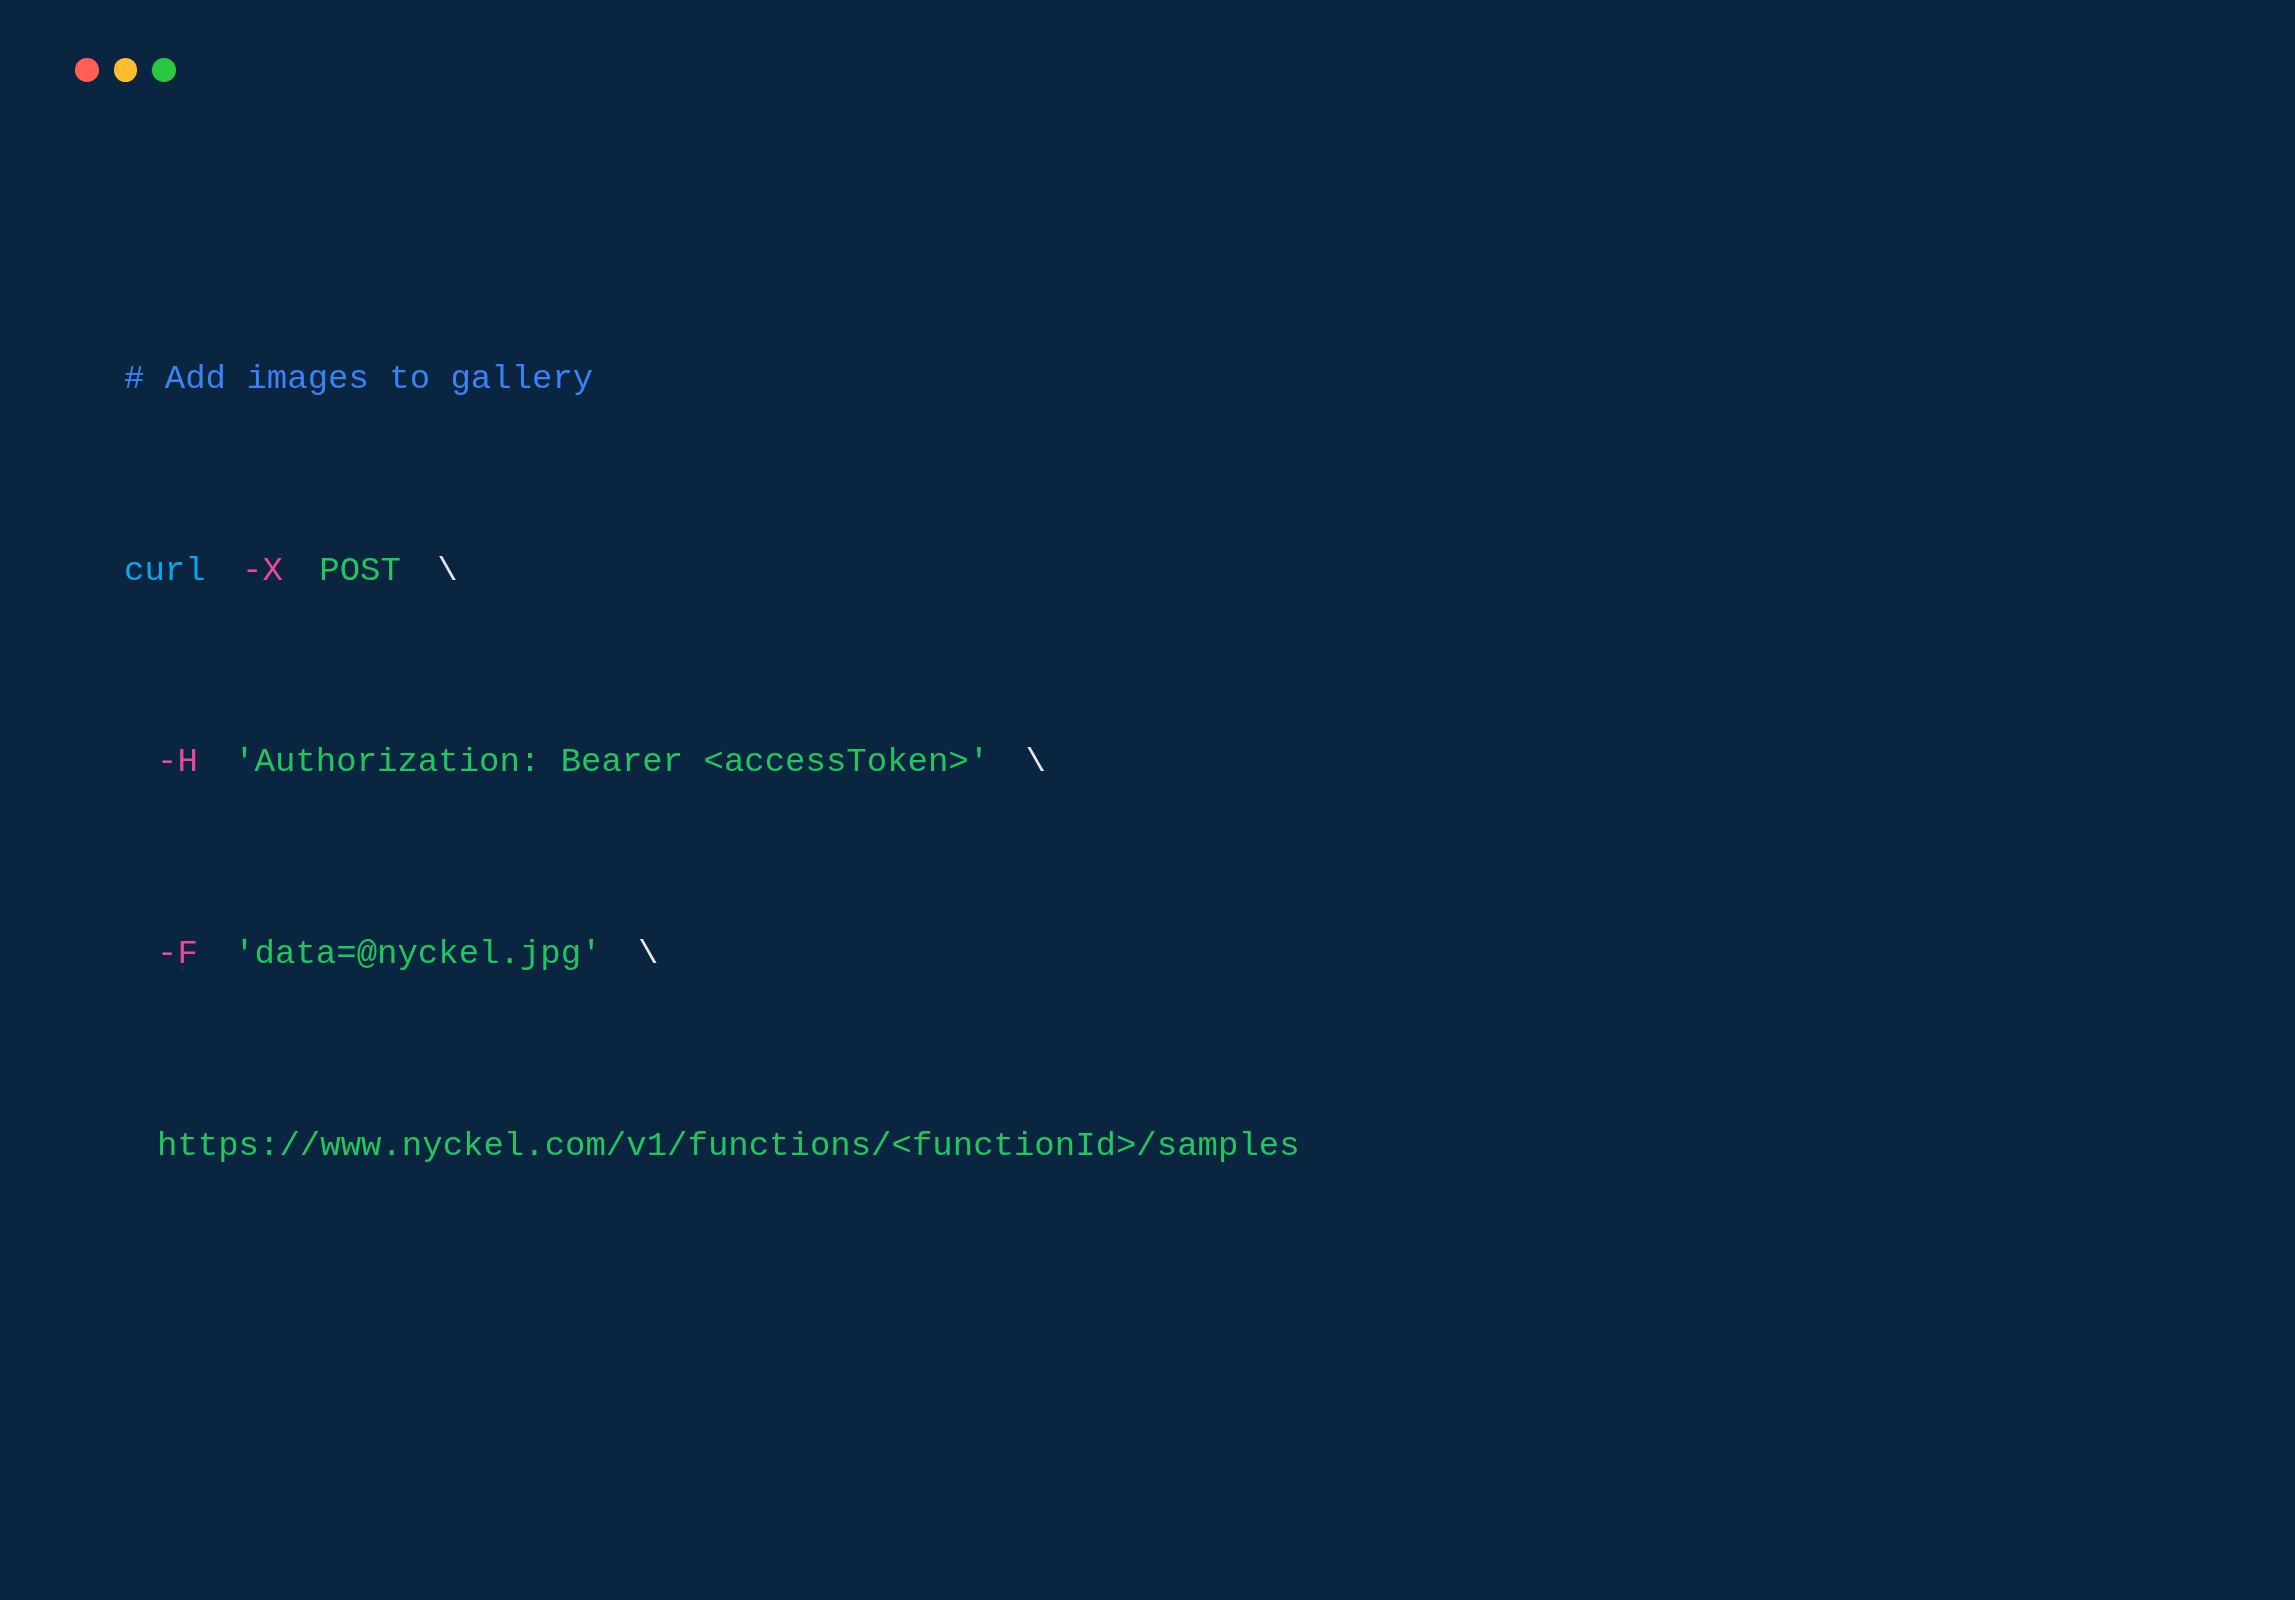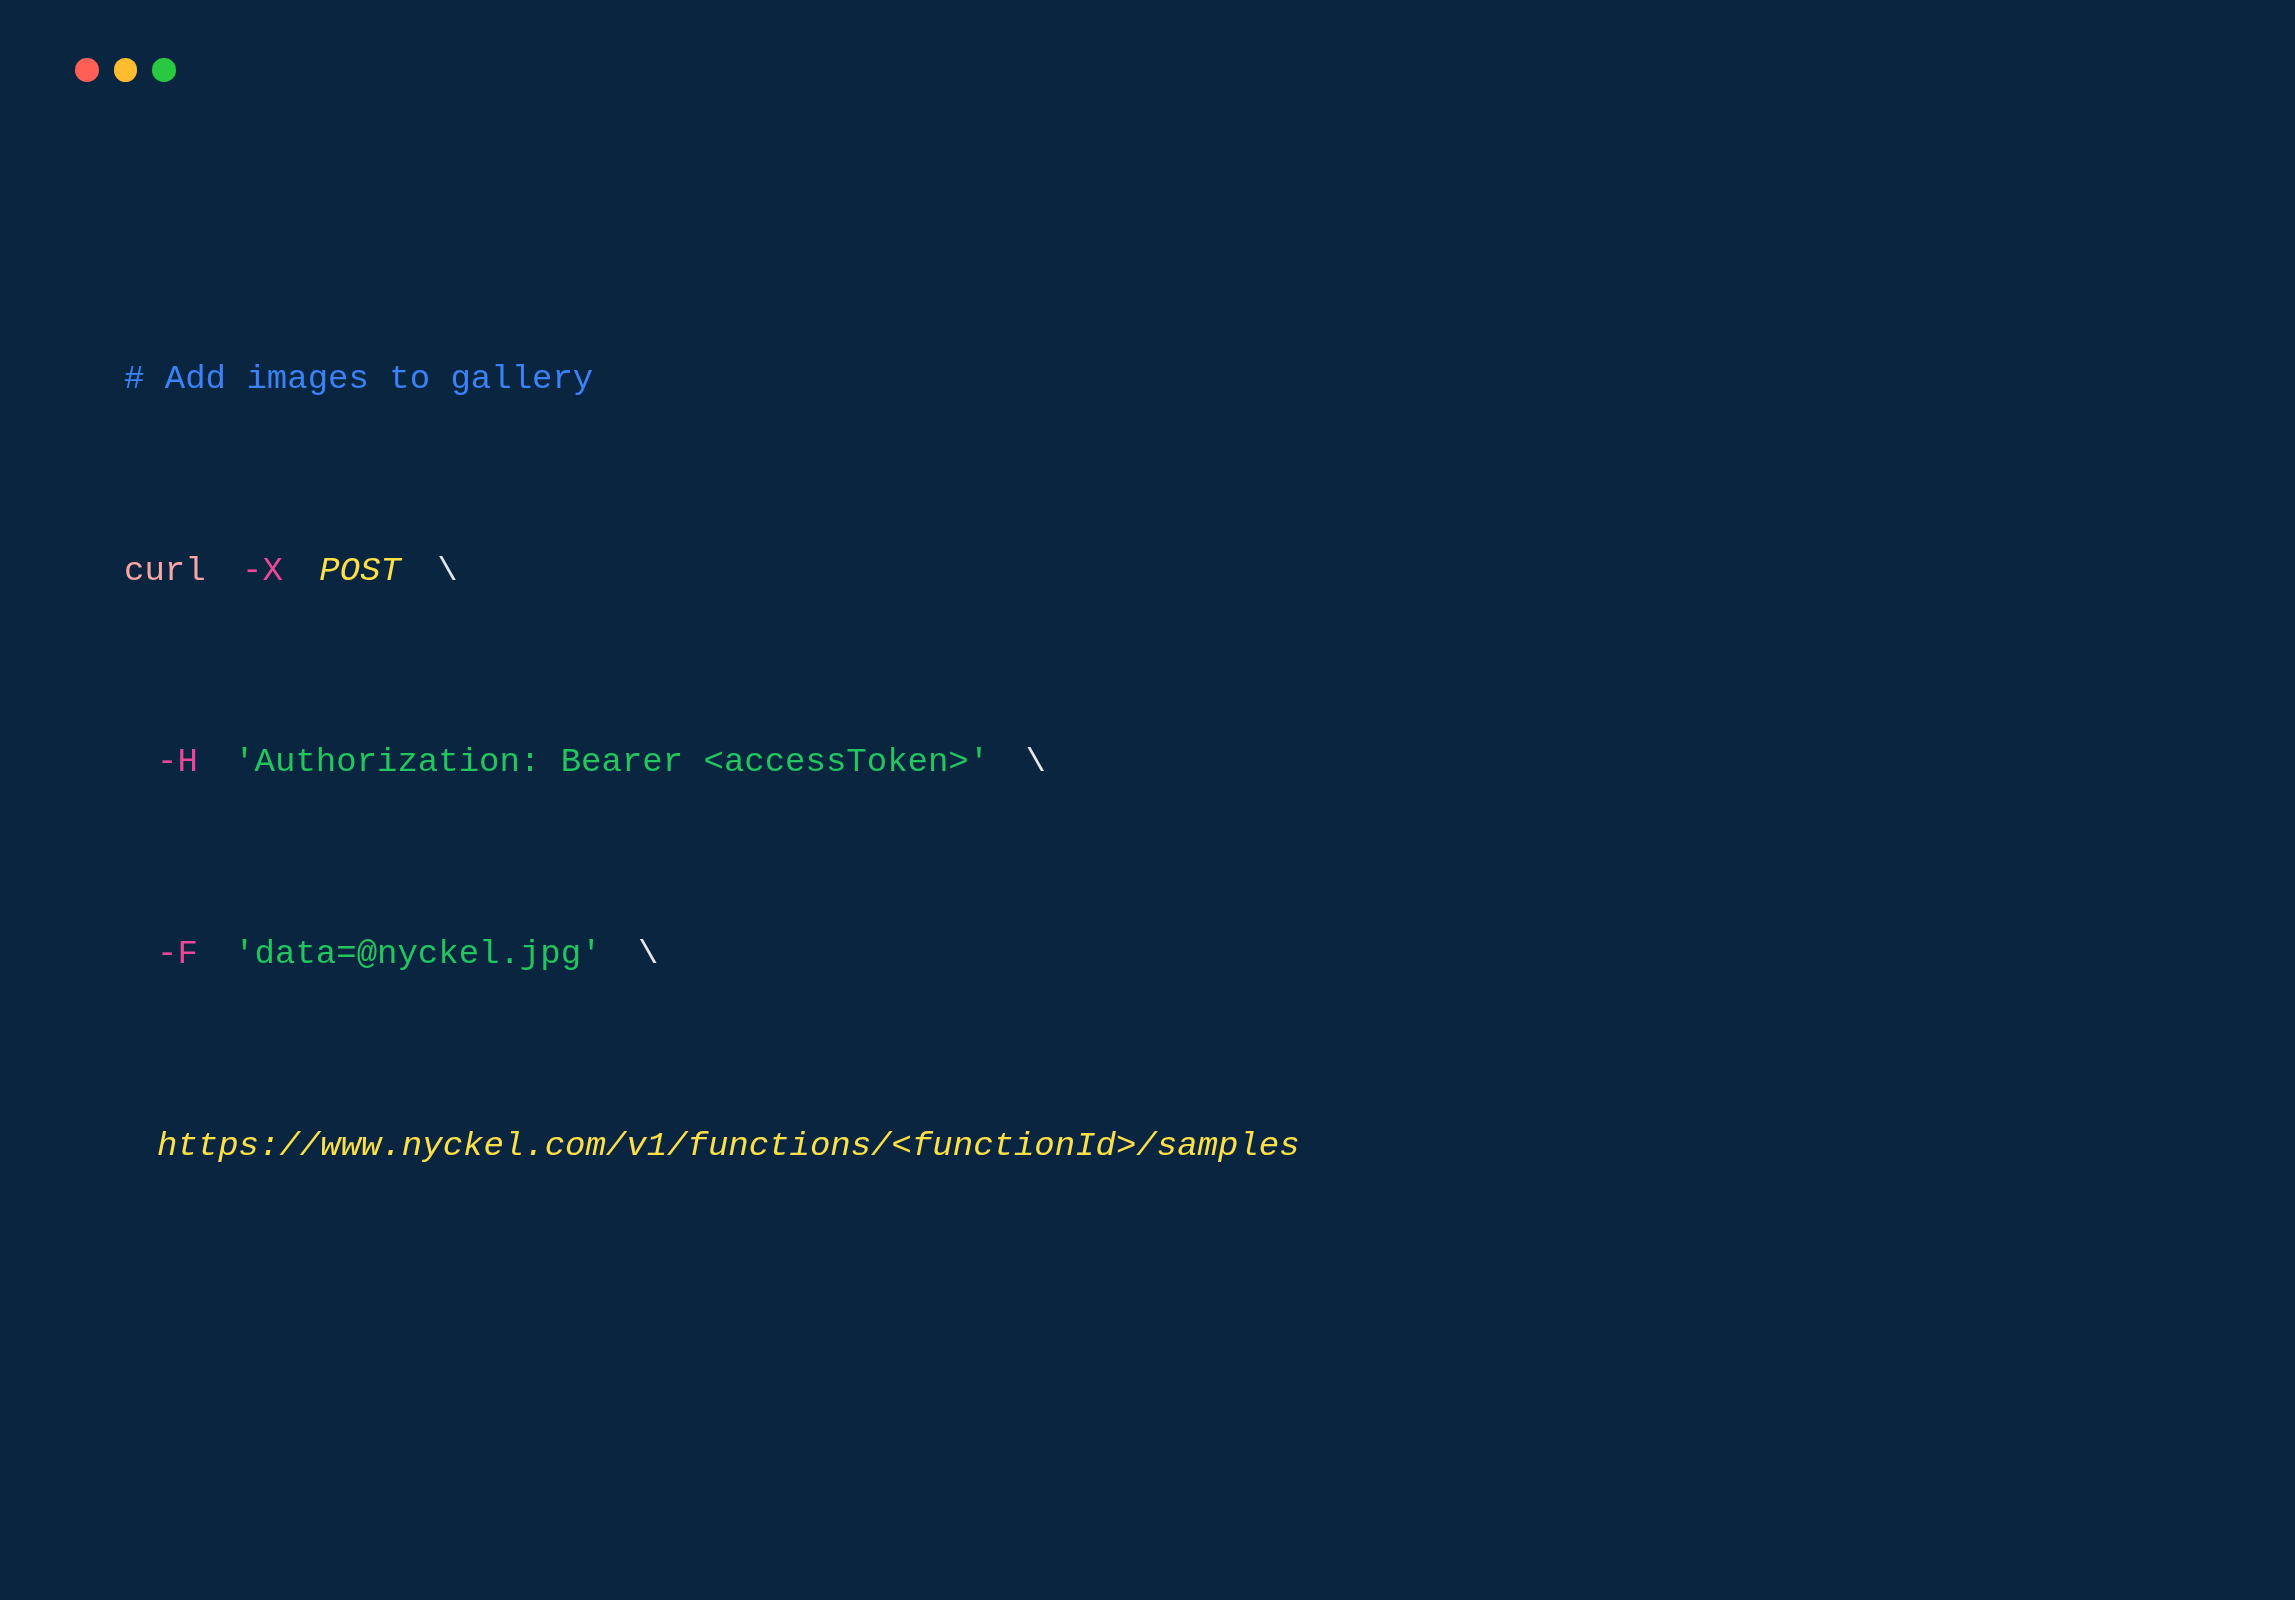--- a/index.html
+++ b/index.html
@@ -43,24 +43,24 @@
       min-height: 67px;
       line-height: 67px;
     }
     .indent {
       padding-left: 41px;
     }
     .blank {
       height: 67px;
     }
     .comment { color: #3b82f6; }
-    .cmd { color: #fca5a5; }
+    .cmd { color: #0ea5e9; }
     .flag { color: #ec4899; }
     .str { color: #22c55e; margin-top: 28px; }
-    .plain { color: #fde047; font-style: italic; }
+    .plain { color: #22c55e; }
     .bs { color: #e5e7eb; }
   </style>
 </head>
 <body>
 
 <div class="window">
   <div class="titlebar">
     <div class="traffic-light red"></div>
     <div class="traffic-light yellow"></div>
     <div class="traffic-light green"></div>

